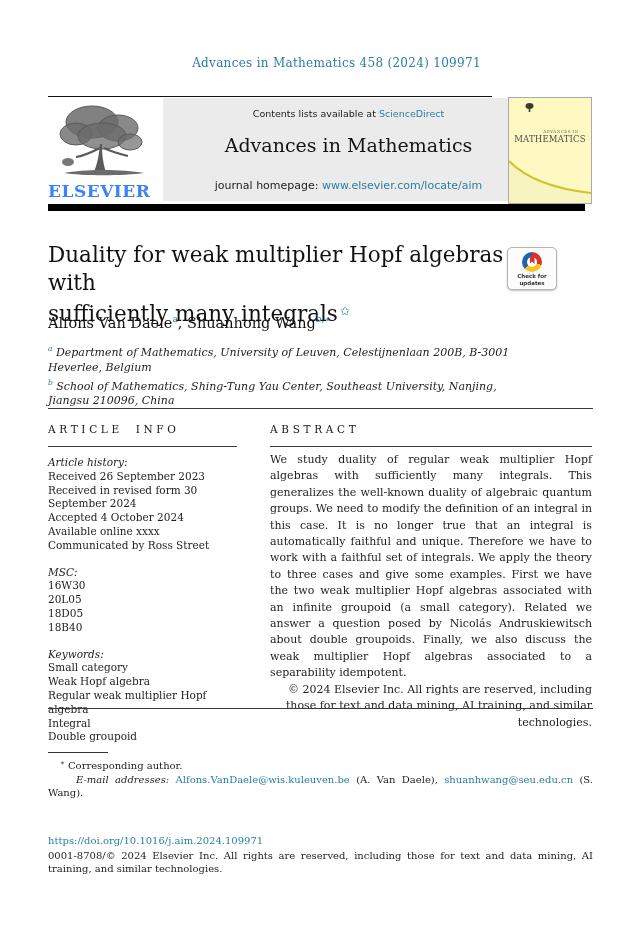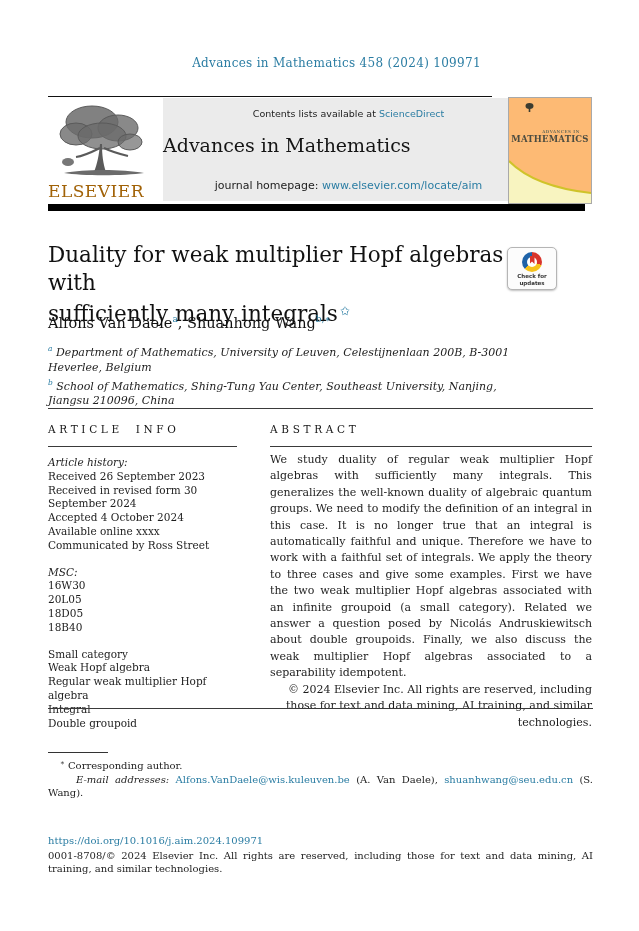--- a/index.html
+++ b/index.html
@@ -11,33 +11,33 @@
 
   
   .run-head { position:absolute; top:56px; left:17px; width:100%; text-align:center;
               font-size:12px; letter-spacing:.3px; color:#2b7da3; }
 
   .topline { position:absolute; left:48px; top:96px; width:444px; height:1px; background:#111; }
 
   
   .logo-block { position:absolute; left:48px; top:98px; width:112px; height:103px; }
   .logo-tree { position:absolute; left:6px; top:2px; }
-  .elsevier-word { position:absolute; left:0px; bottom:0px; font-size:17px; color:#a16207;
-                   letter-spacing:.5px; font-weight:400; }
+  .elsevier-word { position:absolute; left:0px; bottom:0px; font-size:17px; color:#3b82f6;
+                   letter-spacing:.5px; font-weight:700; }
 
   .banner-box { position:absolute; left:163px; top:98px; width:371px; height:103px; background:#ebebeb; }
   .contents-line { position:absolute; top:10px; width:100%; text-align:center;
                    font-family:"DejaVu Sans", sans-serif; font-size:9.5px; color:#222; }
-  .journal-name { position:absolute; top:36px; width:100%; text-align:left;
+  .journal-name { position:absolute; top:36px; width:100%; text-align:center;
                   font-size:19px; color:#141414; }
   .homepage-line { position:absolute; bottom:9px; width:100%; text-align:center;
                    font-family:"DejaVu Sans", sans-serif; font-size:11px; color:#222; }
 
   .cover { position:absolute; left:508px; top:97px; width:84px; height:107px;
-           background:#fdba74; border:1px solid #a9a9a9; overflow:hidden;font-weight:bold; }
+           background:#fef9c3; border:1px solid #a9a9a9; overflow:hidden; }
   .cover-curve { position:absolute; left:0; bottom:0; width:100%; height:52px; }
   .cover-minilogo { position:absolute; left:16px; top:5px; }
   .cover-series { position:absolute; top:31px; left:0; width:100%; text-align:center;
                   font-size:4px; letter-spacing:.5px; color:#6e6e5a; padding-left:22px; }
   .cover-title { position:absolute; top:36px; left:0; width:100%; text-align:center;
                  font-size:8.5px; letter-spacing:.2px; color:#4c4c40; }
 
   .blackbar { position:absolute; left:48px; top:204px; width:537px; height:7px; background:#000; }
 
   
@@ -180,20 +180,21 @@
     <div>Accepted 4 October 2024</div>
     <div>Available online xxxx</div>
     <div>Communicated by Ross Street</div>
     <div class="block-gap"></div>
     <div class="info-label">MSC:</div>
     <div>16W30</div>
     <div>20L05</div>
     <div>18D05</div>
     <div>18B40</div>
     <div class="block-gap"></div>
+    <div class="info-label">Keywords:</div>
     <div>Small category</div>
     <div>Weak Hopf algebra</div>
     <div>Regular weak multiplier Hopf algebra</div>
     <div>Integral</div>
     <div>Double groupoid</div>
   </div>
 
   <div class="abs-col">
     <p>We study duality of regular weak multiplier Hopf algebras with sufficiently many integrals. This generalizes the well-known duality of algebraic quantum groups. We need to modify the definition of an integral in this case. It is no longer true that an integral is automatically faithful and unique. Therefore we have to work with a faithful set of integrals. We apply the theory to three cases and give some examples. First we have the two weak multiplier Hopf algebras associated with an infinite groupoid (a small category). Related we answer a question posed by Nicolás Andruskiewitsch about double groupoids. Finally, we also discuss the weak multiplier Hopf algebras associated to a separability idempotent.</p>
     <p class="abs-rights">© 2024 Elsevier Inc. All rights are reserved, including those for text and data mining, AI training, and similar technologies.</p>

